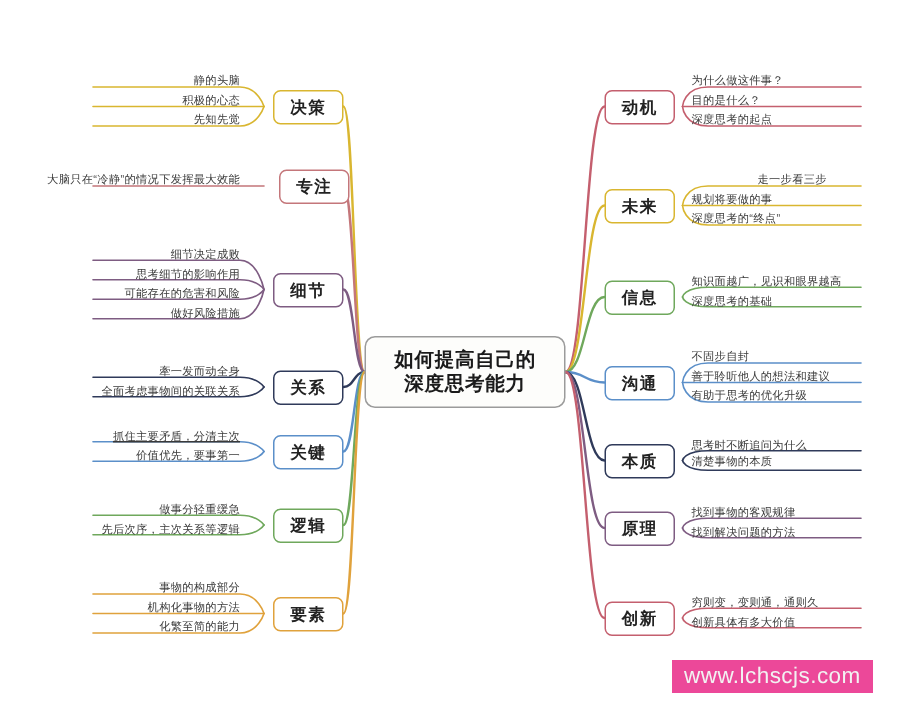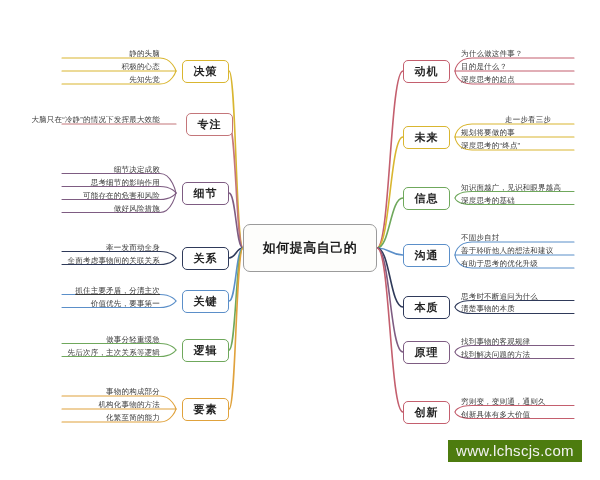--- a/index.html
+++ b/index.html
@@ -16,21 +16,21 @@
   .tg-badge{
     position:absolute;left:8px;top:6px;
     background:#8a8a8a;color:#ffffff;
     font-size:17px;letter-spacing:.5px;
     padding:3px 10px 4px 10px;
     white-space:nowrap;
     z-index:20;
   }
   .wm-badge{
     position:absolute;left:448px;top:440px;
-    background:#4d7c0f;color:#f2f2f2;
+    background:#ec4899;color:#f2f2f2;
     font-size:15px;letter-spacing:.3px;
     padding:2px 8px 3px 8px;
     white-space:nowrap;
     z-index:20;
   }
   .wm-ghost{
     position:absolute;left:262px;top:404px;
     font-size:30px;font-weight:bold;
     color:rgba(150,150,150,0.30);
     white-space:nowrap;letter-spacing:2px;
@@ -130,20 +130,21 @@
       <path d="M 377 248 C 390 248, 390 352, 403 352" stroke="#7e5c82" fill="none" stroke-width="1.6" stroke-linecap="round"></path>
       <path d="M 455 352 C 455 352, 456 345.5, 472 345.5 L 574 345.5" stroke="#7e5c82" fill="none" stroke-width="1.1" stroke-linecap="round"></path>
       <path d="M 455 352 C 455 352, 456 358.5, 472 358.5 L 574 358.5" stroke="#7e5c82" fill="none" stroke-width="1.1" stroke-linecap="round"></path>
       <path d="M 377 248 C 390 248, 390 412, 403 412" stroke="#c45f6e" fill="none" stroke-width="1.6" stroke-linecap="round"></path>
       <path d="M 455 412 C 455 412, 456 405.5, 472 405.5 L 574 405.5" stroke="#c45f6e" fill="none" stroke-width="1.1" stroke-linecap="round"></path>
       <path d="M 455 412 C 455 412, 456 418.5, 472 418.5 L 574 418.5" stroke="#c45f6e" fill="none" stroke-width="1.1" stroke-linecap="round"></path>
     </svg>
 
   <div class="center-node">
     <span>如何提高自己的</span>
+    <span>深度思考能力</span>
   </div>
 
   <div id="nodes">
       <div class="node" style="left: 182px; top: 59.5px; border-color: rgb(217, 182, 48);">
         <span>决策</span>
       </div>
       <div class="node" style="left: 186px; top: 112.5px; border-color: rgb(196, 118, 122);">
         <span>专注</span>
       </div>
       <div class="node" style="left: 182px; top: 181.5px; border-color: rgb(126, 92, 130);">

